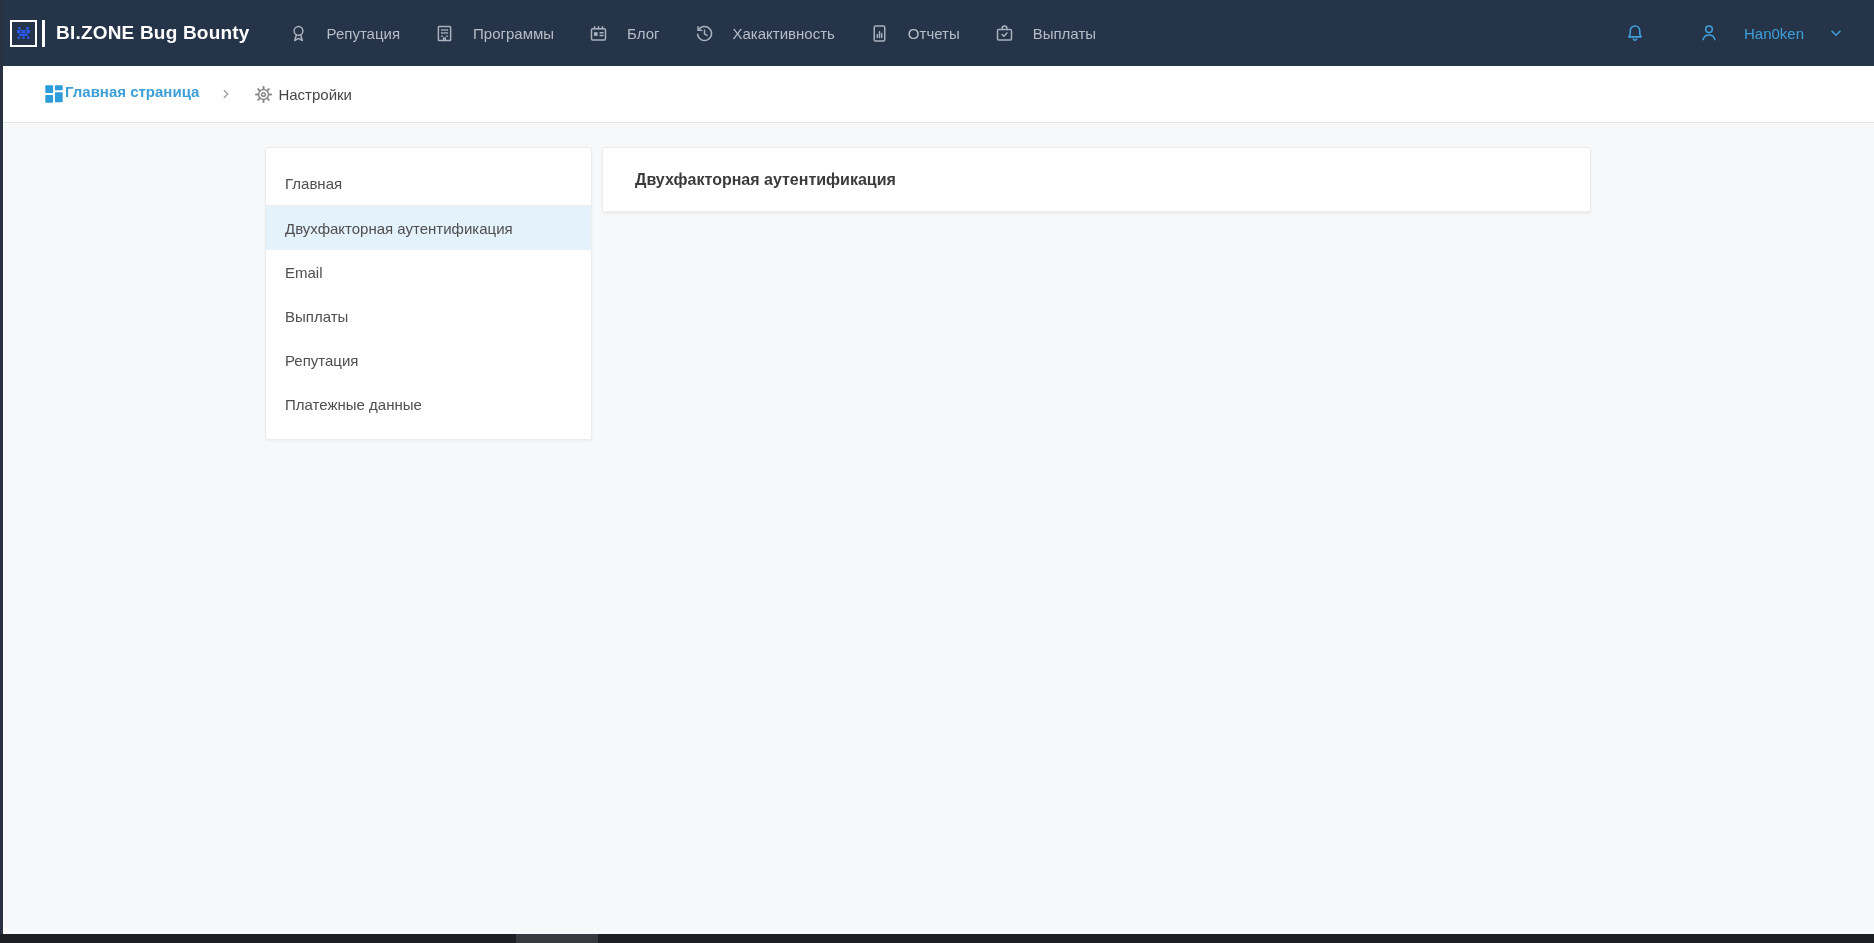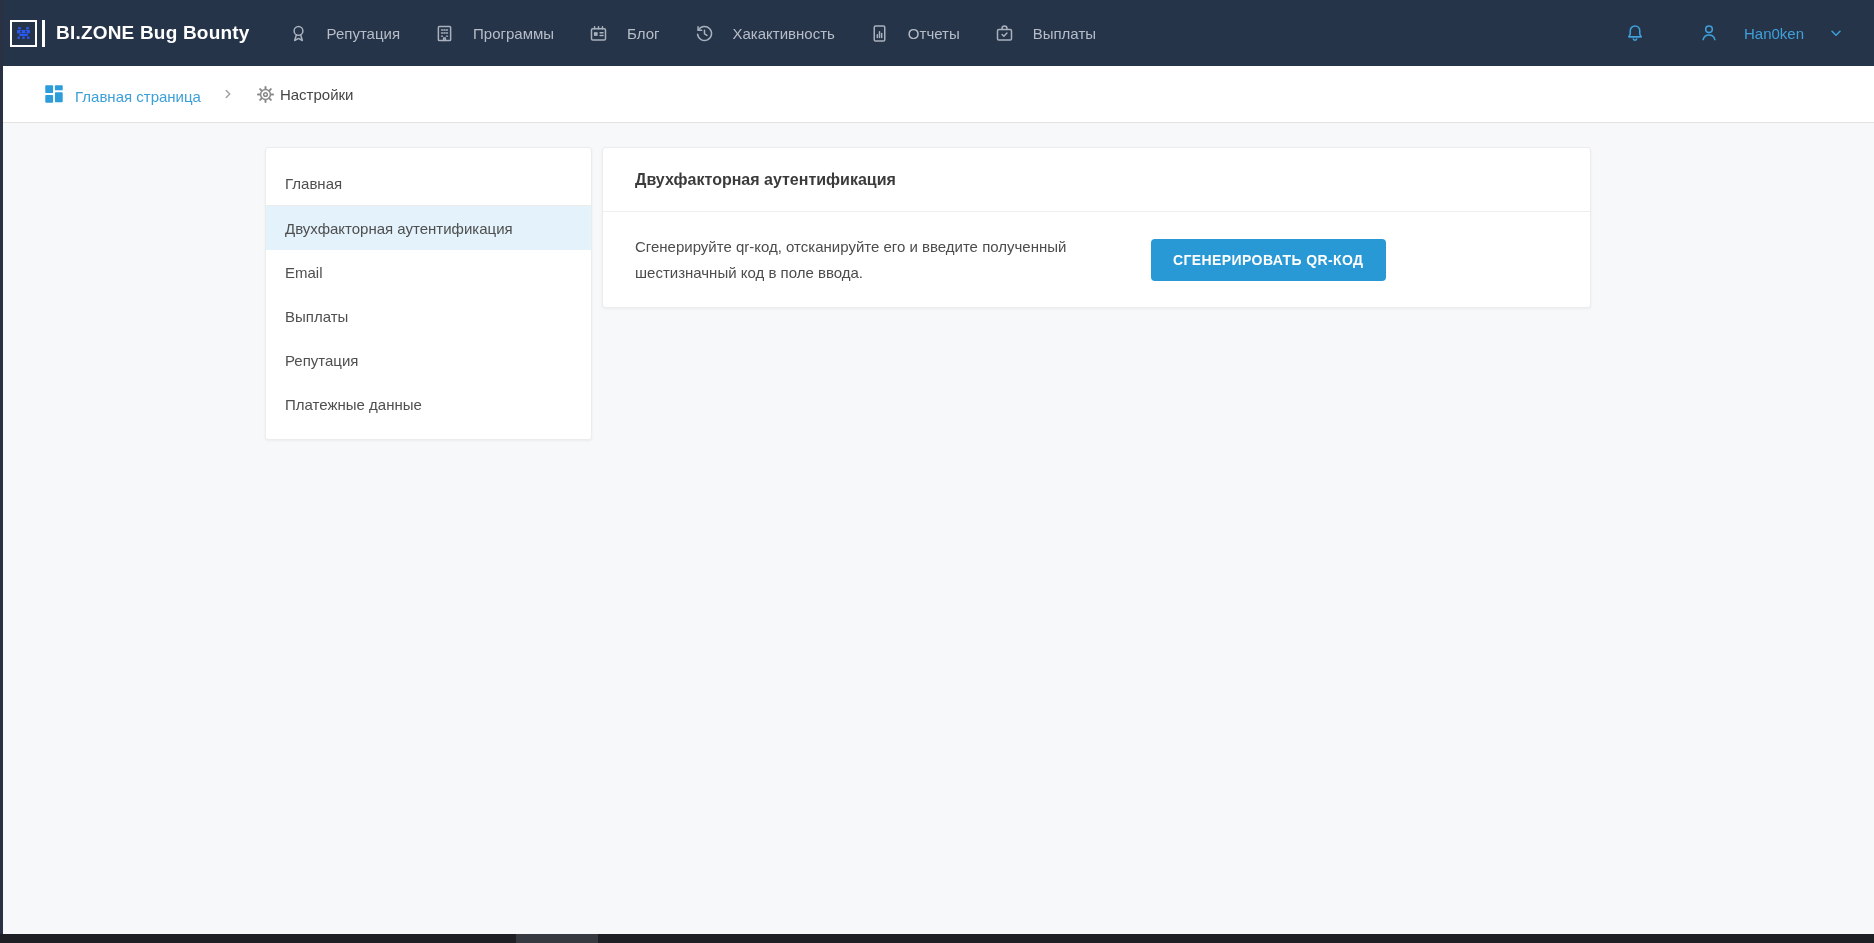--- a/index.html
+++ b/index.html
@@ -35,21 +35,21 @@
   .bell-btn { color:#3fa0da; cursor:pointer; display:flex; margin-right:52px; }
   .user-menu { display:flex; align-items:center; gap:24px; color:#3fa0da; cursor:pointer;justify-content:space-between; }
   .user-name { font-size:15px; }
 
   
   .breadcrumb-bar {
     position:absolute; left:0; top:66px; width:1874px; height:57px;
     background:#ffffff; border-bottom:1px solid #e3e3e3;
     display:flex; align-items:center; padding-left:43px; z-index:4;
   }
-  .crumb-home { display:flex; align-items:flex-end; gap:10px; color:#3d9fd8; cursor:pointer; }
+  .crumb-home { display:flex; align-items:flex-start; color:#3d9fd8; cursor:pointer;font-weight:bold; }
   .crumb-home .crumb-label { font-size:15px; color:#3d9fd8; }
   .crumb-sep { color:#9e9e9e; margin:0 20px; display:flex; }
   .crumb-current { display:flex; align-items:center; gap:4px; }
   .crumb-current .crumb-label { font-size:15px; color:#454545; }
   .gear { color:#8a8a8a; display:flex; }
 
   
   .edge-strip { position:absolute; left:0; top:0; width:3px; height:943px; background:#2a3142; z-index:6; }
   .bottom-bar { position:absolute; left:0; top:934px; width:1874px; height:9px; background:#1d1f24; z-index:6; }
   .bottom-thumb { position:absolute; left:516px; top:0; width:82px; height:9px; background:#36393f; }
@@ -236,22 +236,18 @@
   </div>
   <div class="side-item">
     <span>Платежные данные</span>
   </div>
 </aside>
 
 <section class="main-card">
   <div class="main-card-header">
     <span class="main-card-title">Двухфакторная аутентификация</span>
   </div>
-  <div class="main-card-body">
-    <p class="panel-desc">Сгенерируйте qr-код, отсканируйте его и введите полученный шестизначный код в поле ввода.</p>
-    <button class="generate-btn">СГЕНЕРИРОВАТЬ QR-КОД</button>
-  </div>
 </section>
 
 <div class="edge-strip"></div>
 <div class="bottom-bar">
   <div class="bottom-thumb"></div>
 </div>
 
 </body></html>

